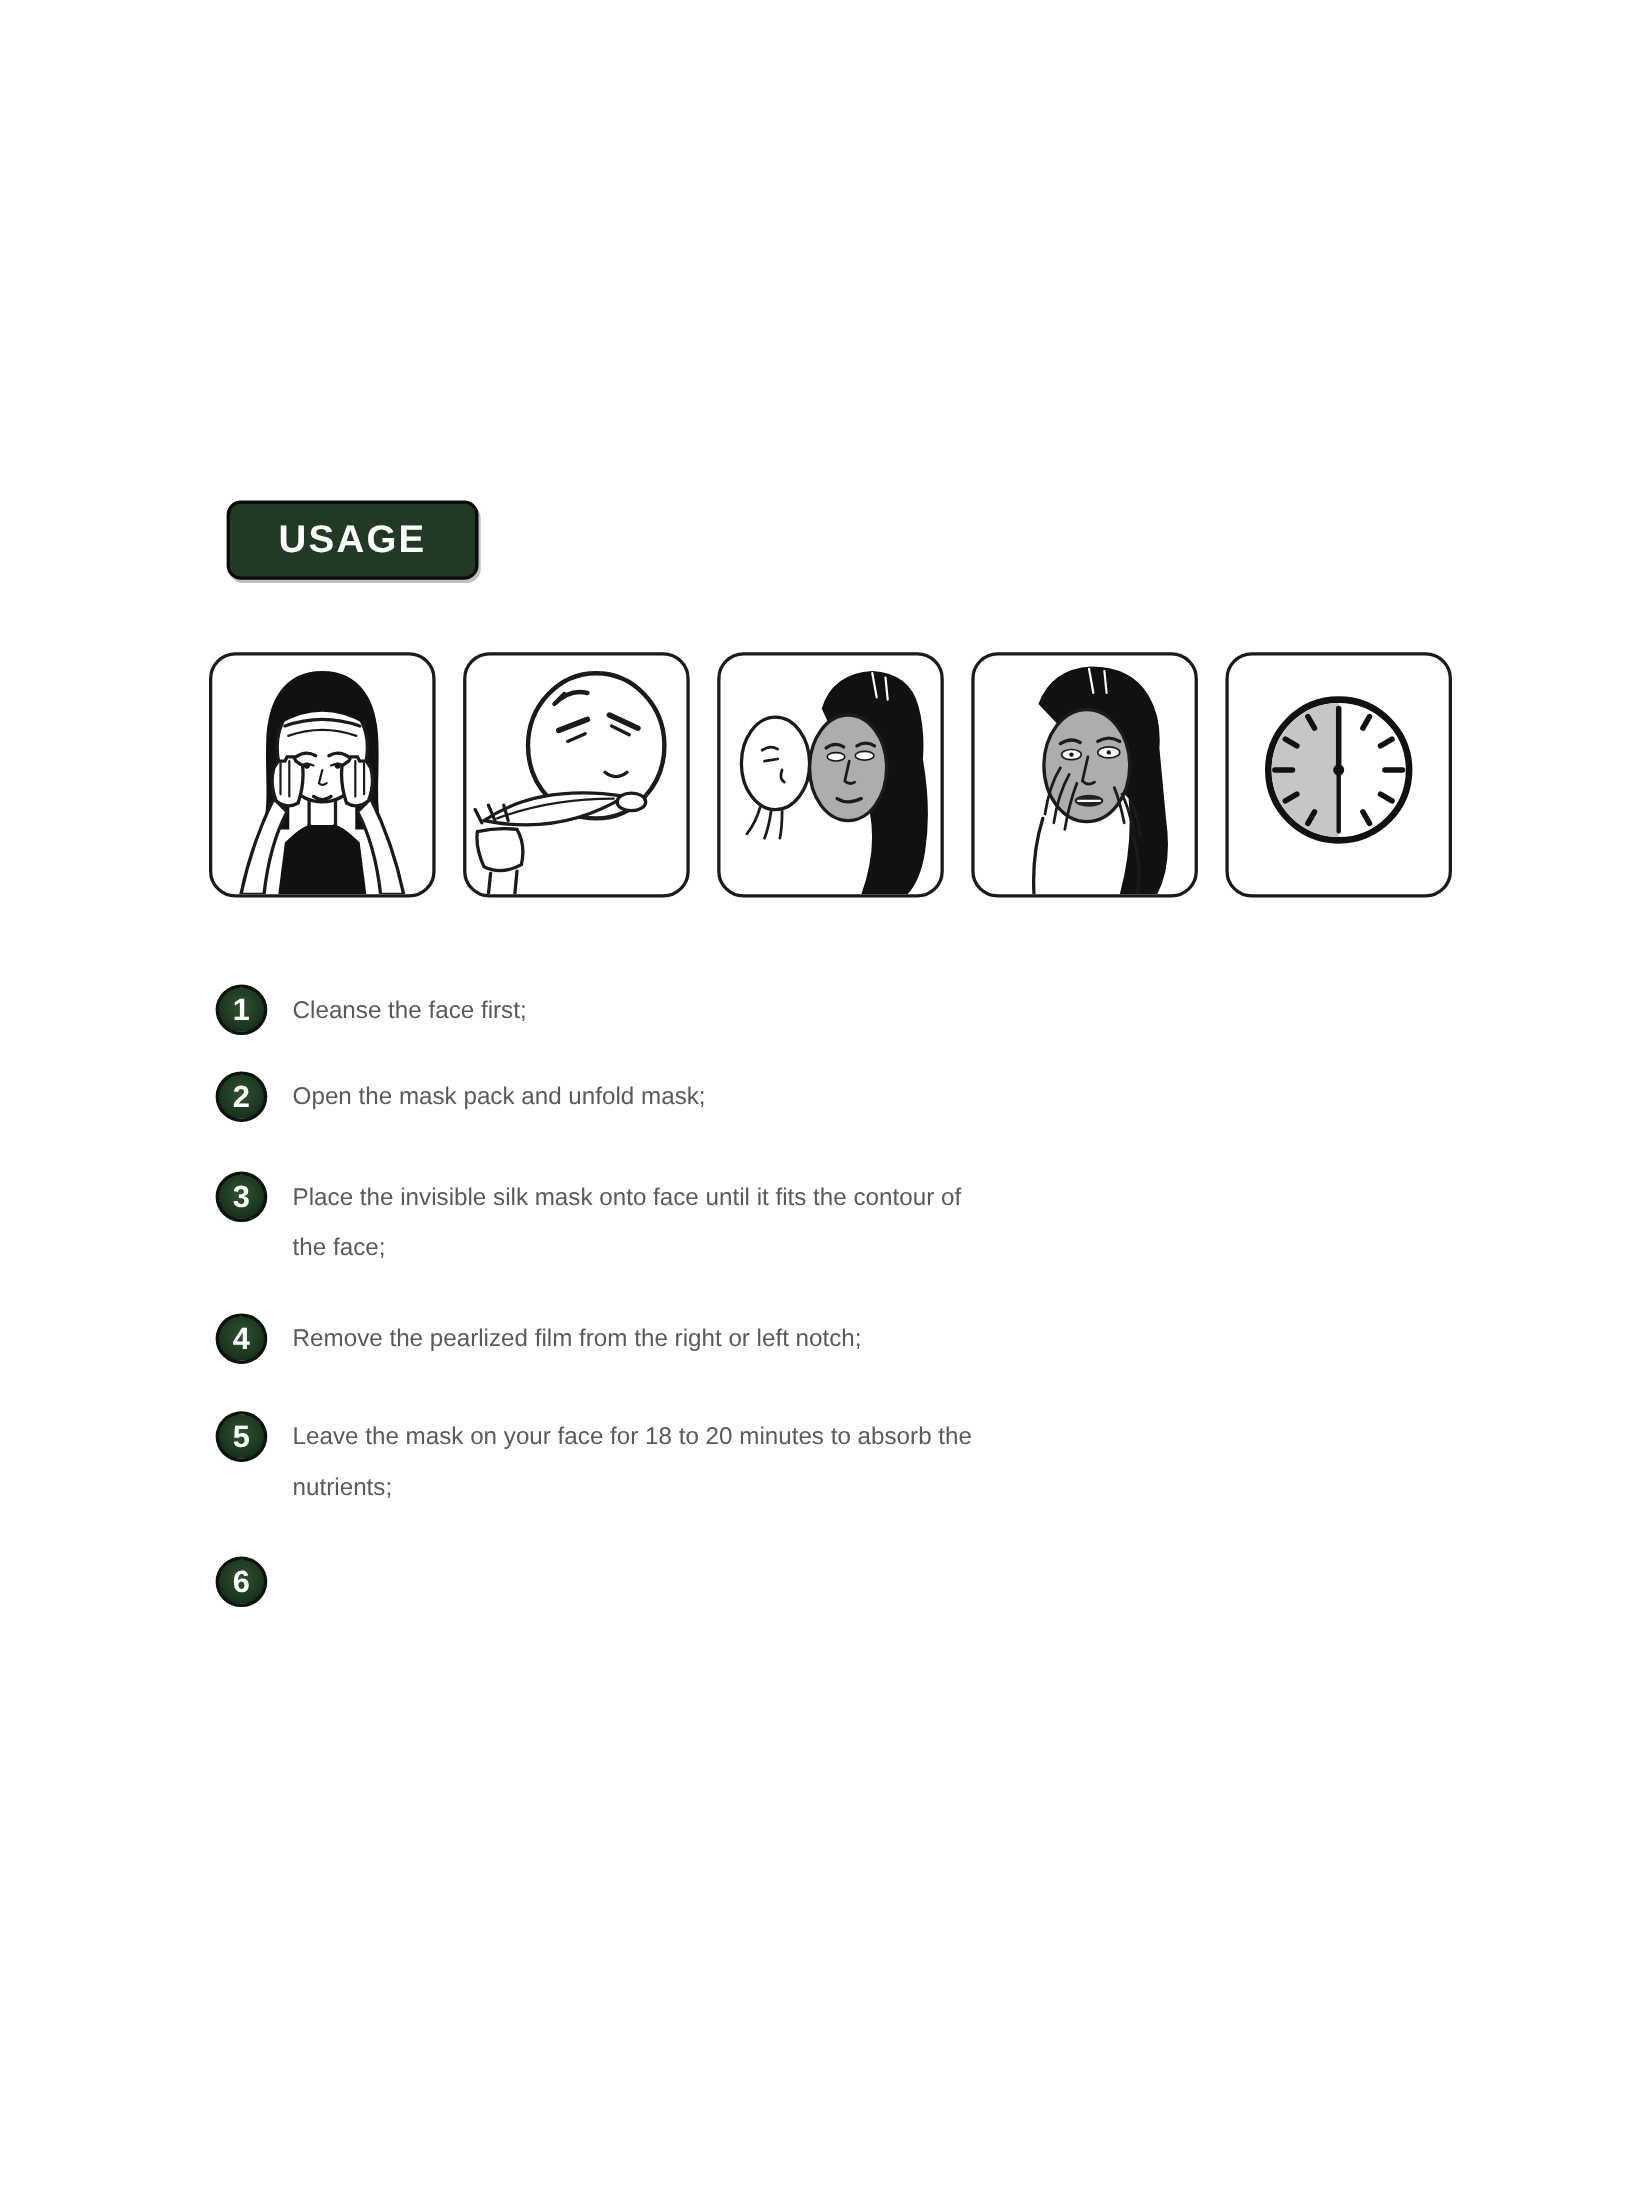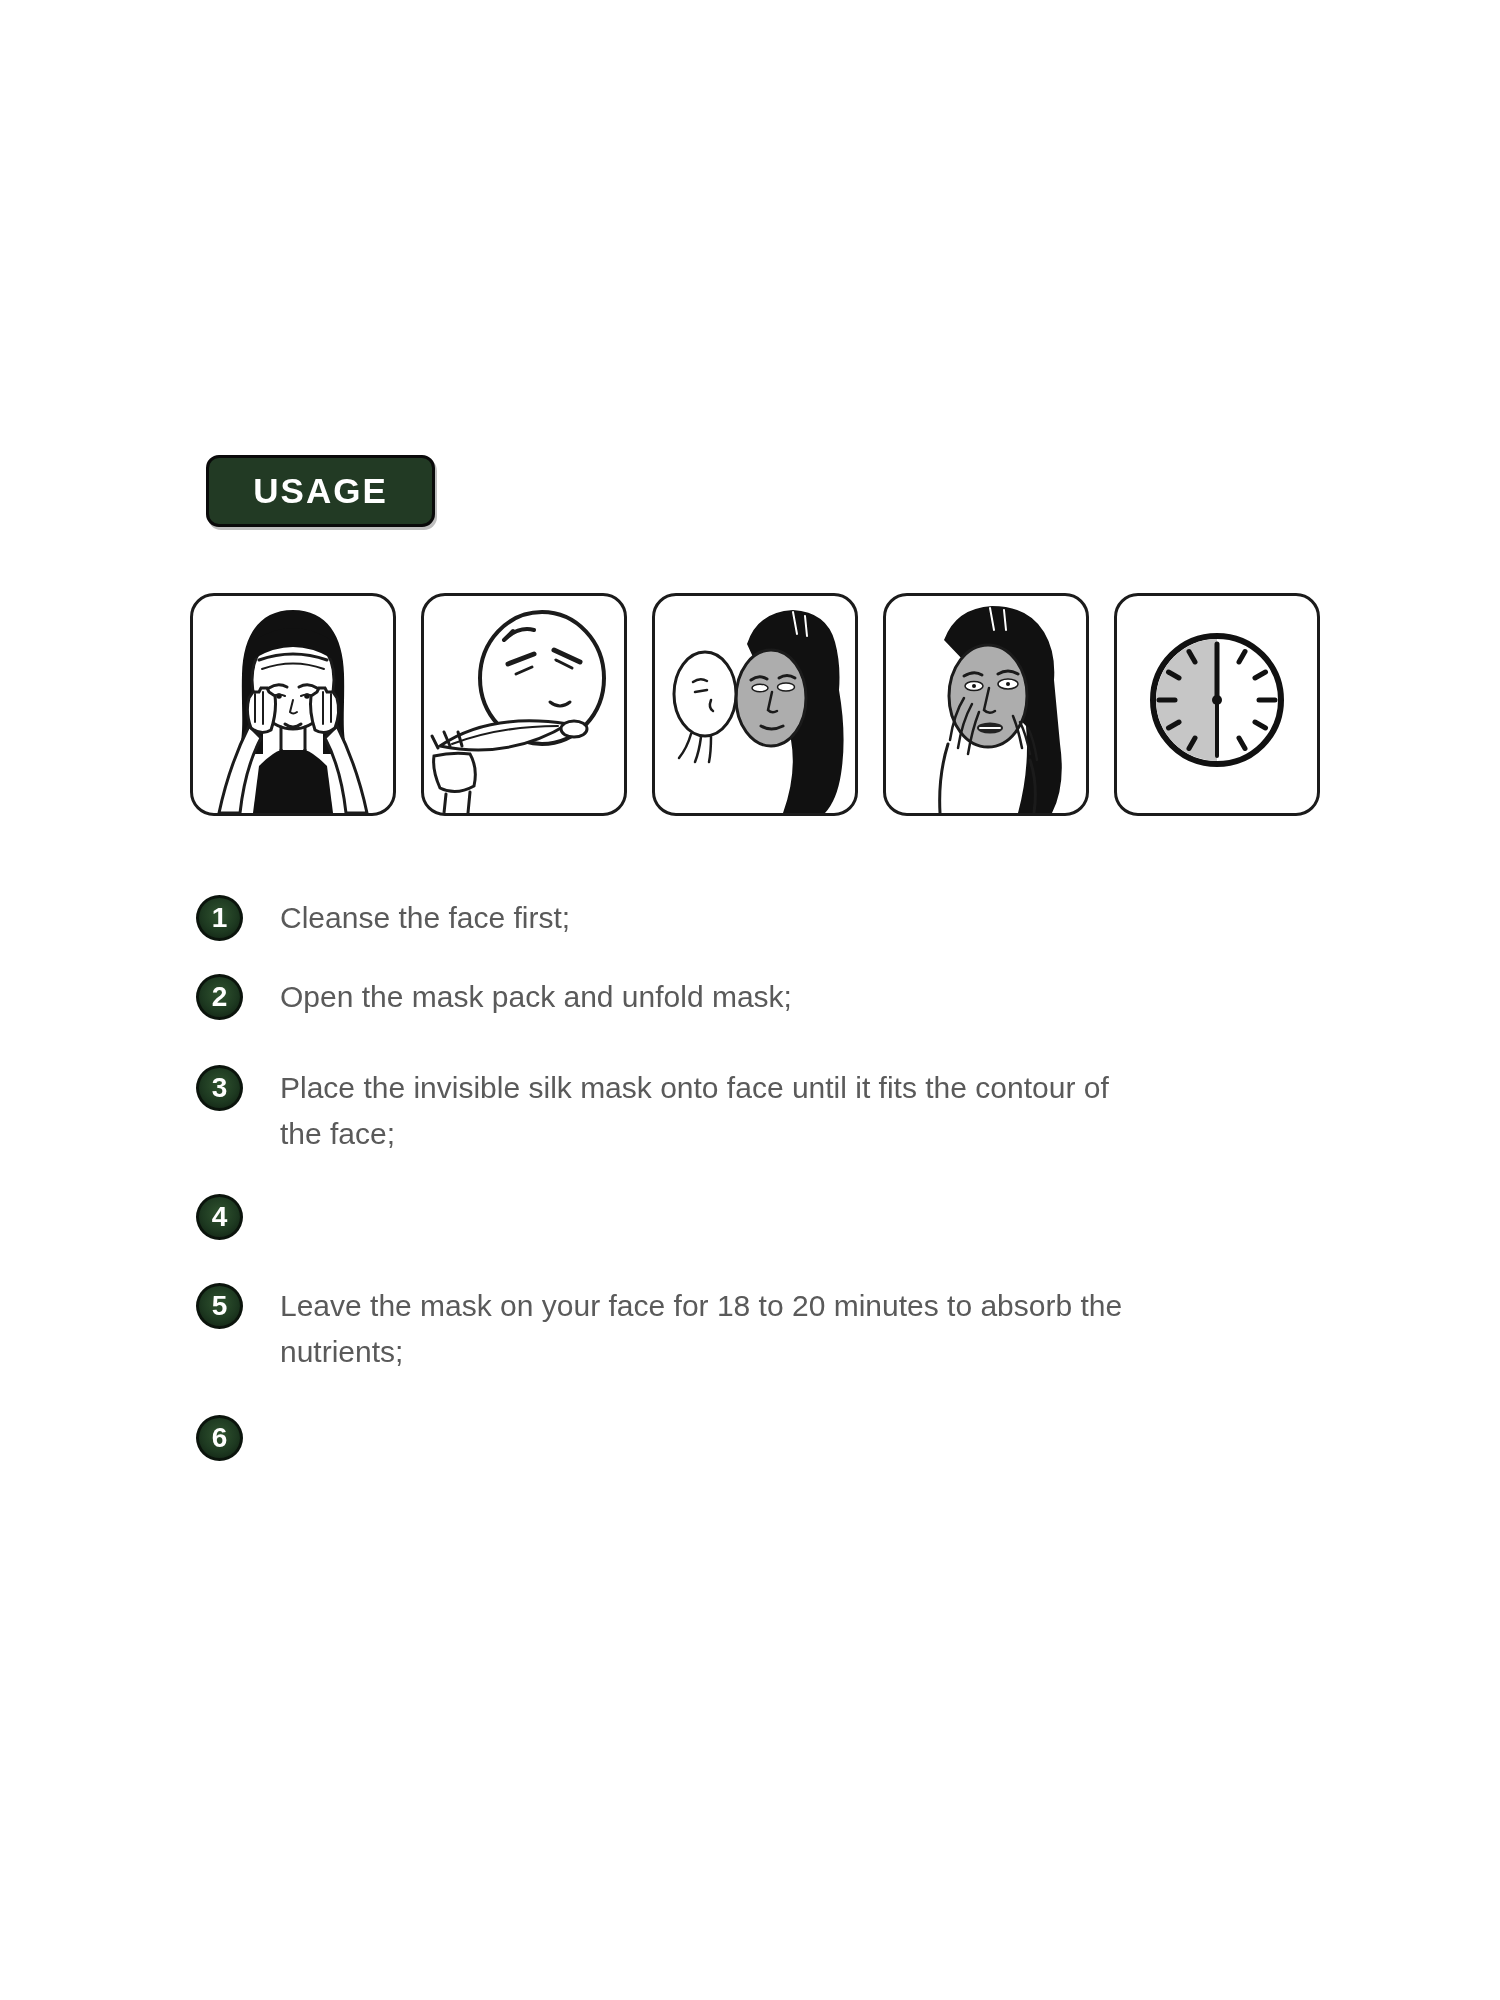--- a/index.html
+++ b/index.html
@@ -33,21 +33,21 @@
   .step-m3{margin-bottom:37px;}
   .step-m4{margin-bottom:43px;}
   .step-m5{margin-bottom:40px;}
   .step-badge{
     flex:0 0 auto;width:47px;height:46px;box-sizing:border-box;
     background:radial-gradient(circle at 50% 42%, #30532f 0%, #1e3a21 55%, #0e1d10 100%);
     border:3px solid #0b140c;border-radius:50%;
     color:#ffffff;font-size:28px;font-weight:bold;text-align:center;line-height:40px;
   }
   .step-text{
-    margin-left:37px;color:#5a5a5a;font-size:30px;line-height:46px;
+    margin-left:23px;color:#5a5a5a;font-size:22px;line-height:46px;
     white-space:pre-line;
   }
 </style>
 </head>
 <body>
 
 <div class="page">
 
   <div class="usage-badge">
     <span>USAGE</span>
@@ -185,20 +185,21 @@
     </div>
 
     <div class="step step-m3">
       <div class="step-badge">3</div>
       <div class="step-text">Place the invisible silk mask onto face until it fits the contour of
 the face;</div>
     </div>
 
     <div class="step step-m4">
       <div class="step-badge">4</div>
+      <div class="step-text">Remove the pearlized film from the right or left notch;</div>
     </div>
 
     <div class="step step-m5">
       <div class="step-badge">5</div>
       <div class="step-text">Leave the mask on your face for 18 to 20 minutes to absorb the
 nutrients;</div>
     </div>
 
     <div class="step">
       <div class="step-badge">6</div>

